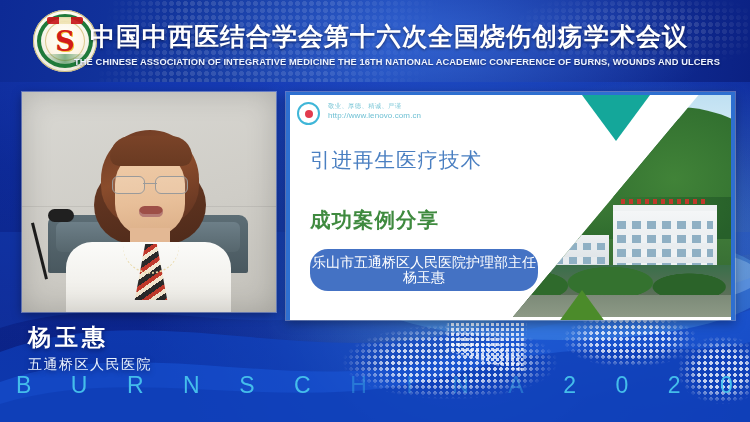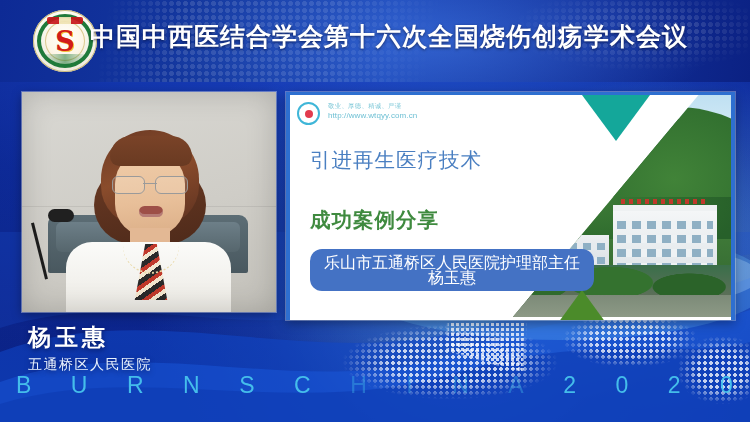--- a/index.html
+++ b/index.html
@@ -180,22 +180,22 @@
   .tri-teal{position:absolute;left:296px;top:3px;width:0;height:0;
     border-left:34px solid transparent;border-right:34px solid transparent;border-top:46px solid #14a79a;}
   .tri-green{position:absolute;left:264px;bottom:-14px;width:0;height:0;
     border-left:32px solid transparent;border-right:32px solid transparent;border-bottom:44px solid #4b8b2a;}
 
   .s-line1,.s-line2{position:absolute;left:24px;color:#4a7fc1;font-size:20.5px;letter-spacing:1px;
     font-family:"DejaVu Sans",sans-serif;}
   .s-line1{top:54px;} .s-line2{top:84px;}
   .s-line3{position:absolute;left:24px;top:114px;color:#3f8a3f;font-size:20.5px;font-weight:bold;
     letter-spacing:1px;font-family:Liberation Mono, monospace;}
-  .s-badge{position:absolute;left:24px;top:157px;min-width:196px;padding:6px 14px;border-radius:12px;
-    background:#4472c4;color:#fff;font-size:16px;line-height:15px;text-align:center;
+  .s-badge{position:absolute;left:24px;top:157px;min-width:196px;padding:6px 2px;border-radius:18px;
+    background:#4472c4;color:#fff;font-size:14px;line-height:15px;text-align:center;
     font-family:"DejaVu Sans",sans-serif;box-sizing:border-box;}
 
   
   .sp-name{position:absolute;left:28px;top:322px;color:#ffffff;font-size:23px;font-weight:bold;
     letter-spacing:4px;font-family:"DejaVu Sans",sans-serif;
     text-shadow:0 2px 5px rgba(0,10,60,.65);}
   .sp-org{position:absolute;left:28px;top:356px;color:#eaf3ff;font-size:14px;letter-spacing:1.5px;
     font-family:"DejaVu Sans",sans-serif;text-shadow:0 2px 5px rgba(0,10,60,.6);}
 
   
@@ -233,20 +233,21 @@
     <div class="logo">
       <div class="oval"></div>
       <div class="ring"></div>
       <div class="inner"></div>
       <div class="topband"></div>
       <div class="s">S</div>
       <div class="arcbot"></div>
     </div>
 
     <div class="title-cn">中国中西医结合学会第十六次全国烧伤创疡学术会议</div>
+    <div class="title-en">THE CHINESE ASSOCIATION OF INTEGRATIVE MEDICINE  THE 16TH NATIONAL ACADEMIC CONFERENCE OF BURNS, WOUNDS AND ULCERS</div>
   </div>
 
   <div class="video">
     <div class="v-wall"></div>
     <div class="v-wall-line"></div>
     <div class="chair-post"></div>
     <div class="chair-post2"></div>
     <div class="chair"></div>
     <div class="hair-b"></div>
     <div class="hair"></div>
@@ -292,21 +293,21 @@
       <div class="trees"></div>
       <div class="water"></div>
     </div>
     <div class="white-wedge"></div>
 
     <div class="tri-teal"></div>
     <div class="tri-green"></div>
 
     <div class="hosp-logo"></div>
     <div class="hosp-motto">敬业、厚德、精诚、严谨</div>
-    <div class="hosp-url">http://www.wtqyy.com.cn</div>
+    <div class="hosp-url">http://www.lenovo.com.cn</div>
 
     <div class="s-line1">引进再生医疗技术</div>
     <div class="s-line3">成功案例分享</div>
 
     <div class="s-badge">
       <div>乐山市五通桥区人民医院护理部主任</div>
       <div>杨玉惠</div>
     </div>
 
     <div class="slide-rightbar"></div>

